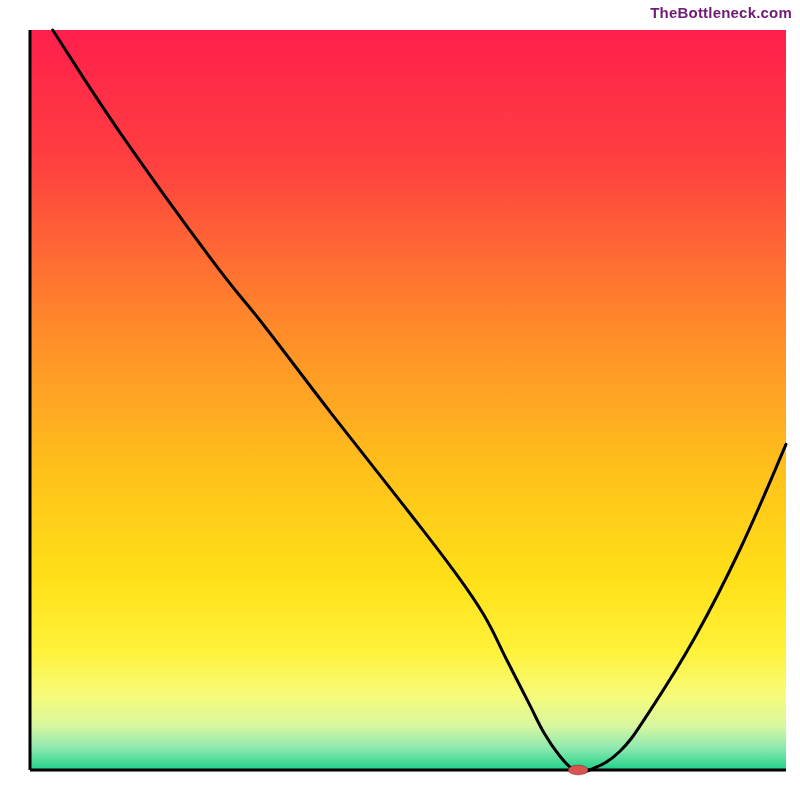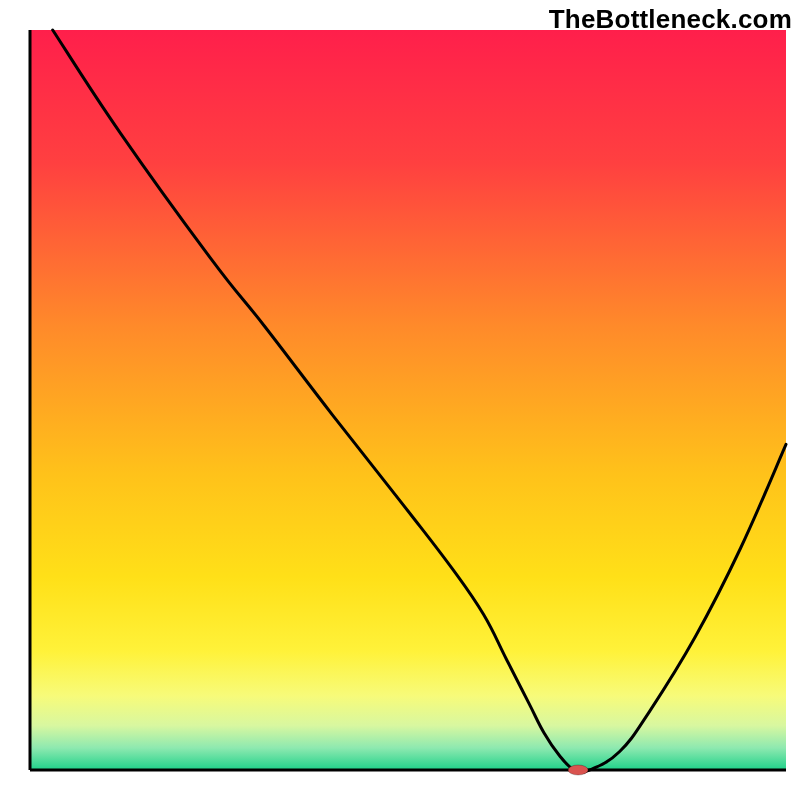--- a/index.html
+++ b/index.html
@@ -12,23 +12,23 @@
   }
   .chart-wrap {
     position: relative;
     width: 800px;
     height: 800px;
   }
   .watermark {
     position: absolute;
     top: 4px;
     right: 8px;
-    font-size: 26px;
+    font-size: 15px;
     font-weight: 600;
-    color: #000000;
+    color: #701a75;
     letter-spacing: 0.2px;
     z-index: 5;
   }
   svg.plot {
     position: absolute;
     inset: 0;
     width: 800px;
     height: 800px;
     display: block;
   }

